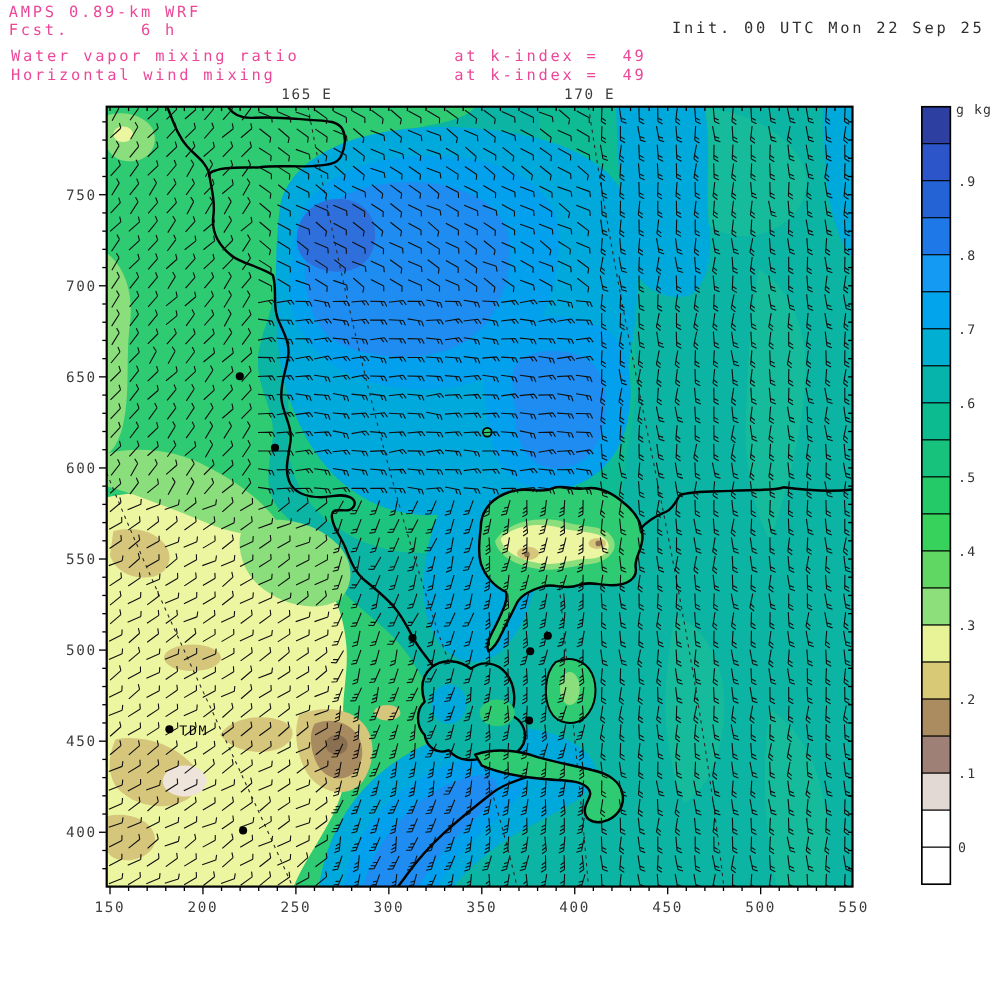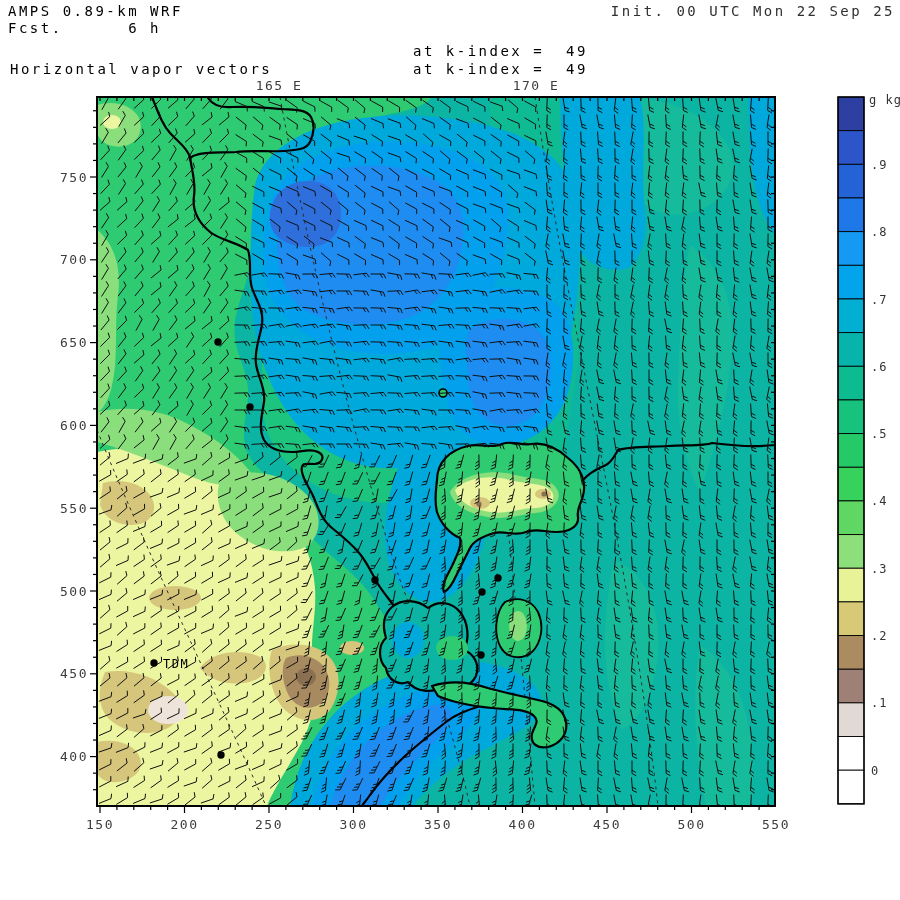--- a/index.html
+++ b/index.html
@@ -1,32 +1,33 @@
 <!DOCTYPE html>
 <html><head>
 <meta charset="utf-8">
 <style>
   html,body{margin:0;padding:0;background:#fff;}
   #stage{position:relative;width:900px;height:900px;background:#ffffff;overflow:hidden;
          font-family:"DejaVu Sans Mono","Liberation Mono",monospace;}
-  .hdr{position:absolute;font-size:14px;letter-spacing:2.5px;color:#000000;white-space:pre;line-height:15px;}
-  #hdr-right{position:absolute;top:4px;right:5px;text-align:center;}
+  .hdr{position:absolute;font-size:14px;letter-spacing:2.5px;color:#ec4899;white-space:pre;line-height:15px;}
+  #hdr-right{position:absolute;top:19px;right:5px;text-align:center;}
   #hdr-right div{font-size:14px;letter-spacing:2.5px;color:#303030;white-space:pre;line-height:15.5px;}
   svg text{font-family:"DejaVu Sans Mono","Liberation Mono",monospace;}
   .axlab{fill:#3d3d3d;font-size:13px;letter-spacing:1.5px;}
   .cblab{fill:#333;font-size:12px;letter-spacing:1px;}
 </style>
 </head>
 <body>
 
 <div id="stage">
 
   <div class="hdr" style="left:8px;top:4px">AMPS 0.89-km WRF</div>
   <div class="hdr" style="left:8px;top:21px">Fcst.      6 h</div>
-  <div class="hdr" style="left:10px;top:62px">Horizontal vapor vectors</div>
+  <div class="hdr" style="left:10px;top:44px">Water vapor mixing ratio</div>
+  <div class="hdr" style="left:10px;top:62px">Horizontal wind mixing</div>
   <div class="hdr" style="left:413px;top:44px">at k-index =  49</div>
   <div class="hdr" style="left:413px;top:62px">at k-index =  49</div>
   <div id="hdr-right">
     <div>Init. 00 UTC Mon 22 Sep 25</div>
   </div>
 
   <svg id="plot" width="900" height="900" viewBox="0 0 900 900" style="position:absolute;left:0;top:0">
     <defs>
       <clipPath id="mapclip">
           <rect x="97" y="97" width="678" height="709"></rect>

